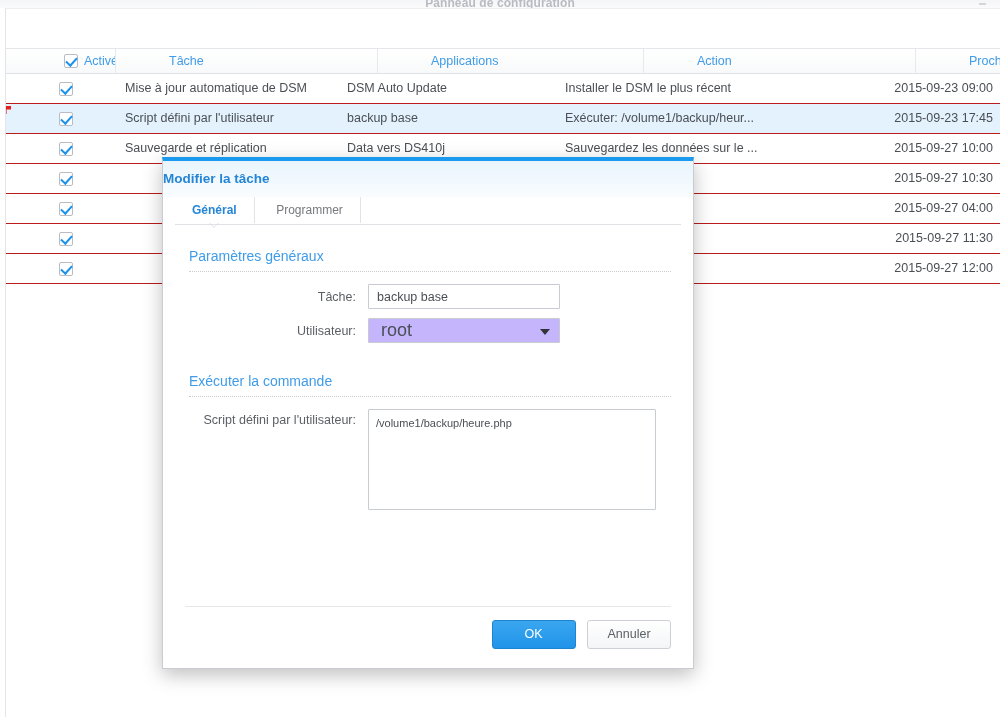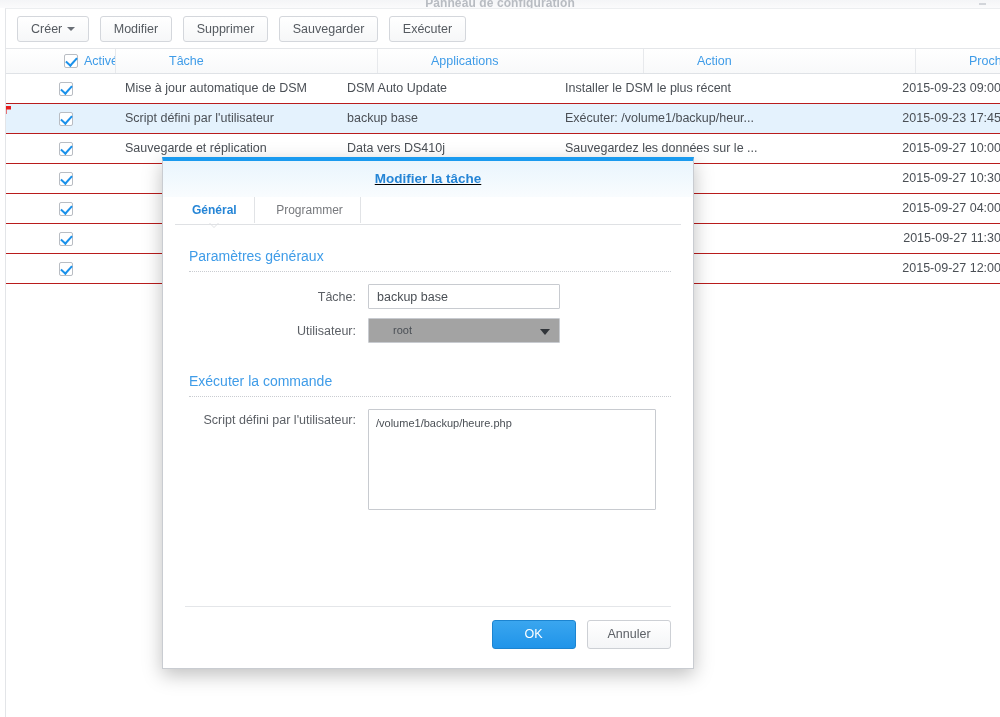--- a/index.html
+++ b/index.html
@@ -138,21 +138,21 @@
 
   .gc {
     font-size: 12.5px;
     color: #4a4f55;
     line-height: 29px;
     padding-left: 9px;
     overflow: hidden;
     white-space: nowrap;
     text-overflow: ellipsis;
   }
-  .gc.num { text-align: right; padding-right: 0px; padding-left: 0; }
+  .gc.num { text-align: right; padding-right: 8px; padding-left: 0; }
 
   
   .cbwrap { width: 110px; flex: none; display: flex; align-items: center; justify-content: center; }
   .cbwrap.head { justify-content: flex-start; padding-left: 58px; }
   .cb {
     width: 14px; height: 14px;
     border: 1px solid #b9bdc3;
     background: #ffffff;
     border-radius: 2px;
     position: relative;
@@ -179,23 +179,21 @@
     width: 532px; height: 512px;
     background: #ffffff;
     border: 1px solid #c9ccd1;
     border-top: 4px solid #1a9aef;
     box-shadow: 0 6px 18px rgba(0,0,0,.25);
     z-index: 50;
   }
   .modal-head {
     height: 36px;
     background: linear-gradient(#e9f5fd, #f9fcfe);
-    text-align: center;
-    position: relative;
-    text-decoration: underline;
+    position: relative;
   }
   .modal-title {
     font-size: 13.5px;
     font-weight: bold;
     color: #2585d6;
     line-height: 36px;
   }
   .tabs {
     height: 28px;
     padding-left: 12px;
@@ -268,24 +266,24 @@
     color: #4a4f55;
     padding: 0 8px;
     font-family: "Liberation Sans", sans-serif;
     border-radius: 1px;
     outline: none;
   }
   .fselect {
     width: 192px;
     height: 25px;
     border: 1px solid #c8cbd0;
-    background: #a3a3a3;
-    font-size: 11px;
+    background: #c4b5fd;
+    font-size: 18px;
     color: #4a4f55;
-    padding: 0 24px;
+    padding: 0 12px;
     line-height: 23px;
     position: relative;
     border-radius: 1px;
     cursor: pointer;
   }
   .fselect .arrow {
     position: absolute;
     right: 9px; top: 10px;
     width: 0; height: 0;
     border-left: 5px solid transparent;
@@ -348,29 +346,20 @@
 <body>
 
 <div id="root">
 
   <div class="win-topbar"></div>
   <div class="win-title">Panneau de configuration</div>
   <div class="win-dot"></div>
 
   <div class="panel">
 
-    <div class="toolbar">
-      <div class="tbtn">
-        <span>Créer</span><span class="caret"></span>
-      </div>
-      <div class="tbtn">Modifier</div>
-      <div class="tbtn">Supprimer</div>
-      <div class="tbtn">Sauvegarder</div>
-      <div class="tbtn">Exécuter</div>
-    </div>
 
     <div class="grid">
 
       <div class="grid-head">
         <div class="gh first cbwrap head">
           <span class="cb"></span>
           <span class="hdr-cb-label">Activé</span>
         </div>
         <div class="gh col-task">Tâche</div>
         <div class="gh col-app">Applications</div>

